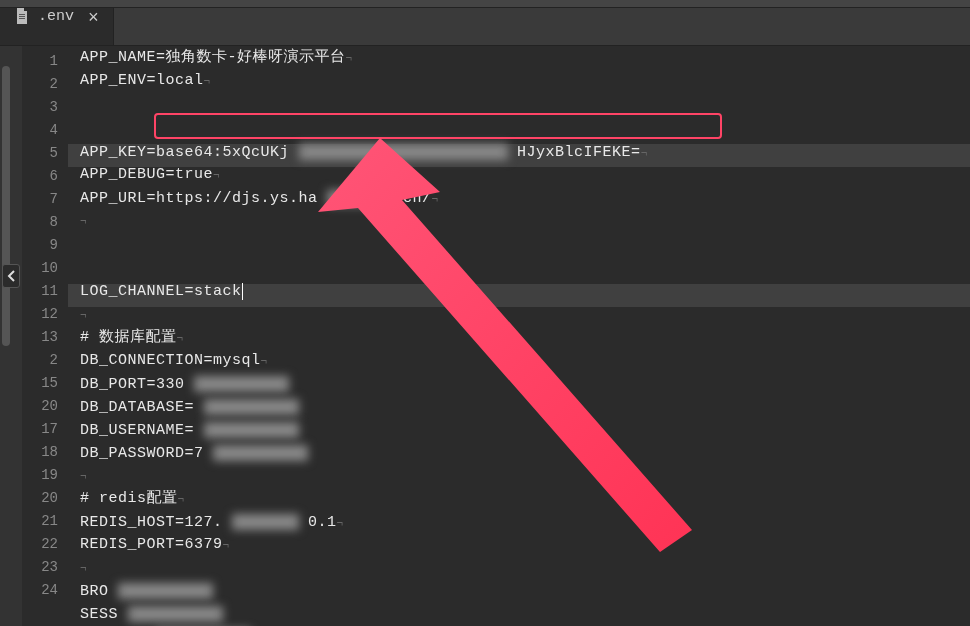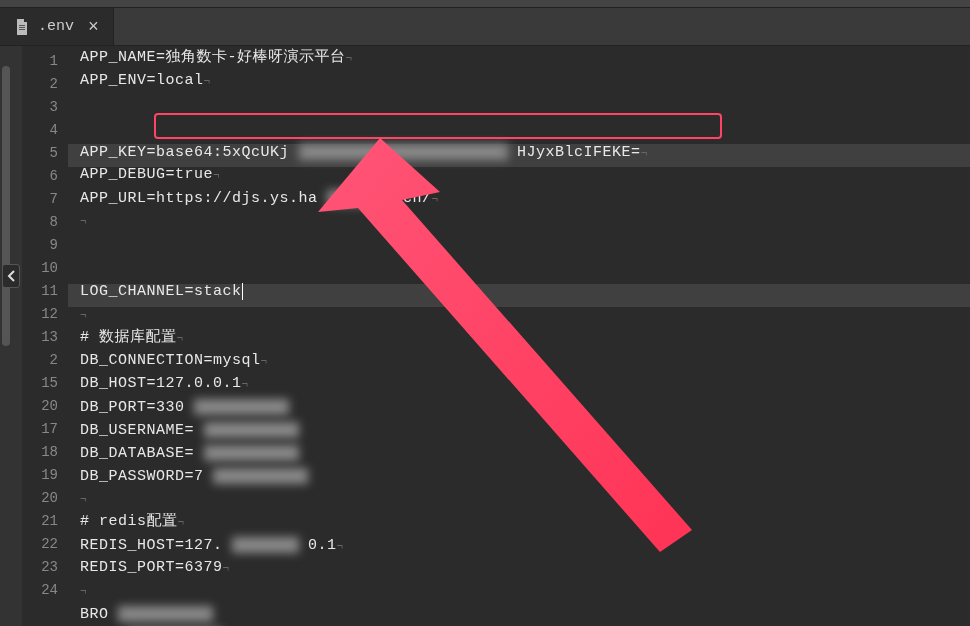--- a/index.html
+++ b/index.html
@@ -23,21 +23,20 @@
       border-bottom: 1px solid #222;
     }
     .tab-bar {
       display: flex;
       background: #3a3a3a;
       height: 38px;
       border-bottom: 1px solid #222;
     }
     .tab {
       display: flex;
-      align-items: center;
       padding: 0 14px;
       background: #2b2b2b;
       border-right: 1px solid #222;
       color: #ccc;
       gap: 8px;
     }
     .tab-icon {
       width: 16px;
       height: 16px;
       display: flex;
@@ -205,24 +204,23 @@
       <div class="code-line">APP_NAME=独角数卡-好棒呀演示平台<span class="line-end">¬</span></div>
       <div class="code-line">APP_ENV=local<span class="line-end">¬</span></div>
       <div class="code-line highlighted">APP_KEY=base64:5xQcUKj <span class="blur-block">XXXXXXXXXXXXXXXXXXXXXX</span> HJyxBlcIFEKE=<span class="line-end">¬</span></div>
       <div class="code-line">APP_DEBUG=true<span class="line-end">¬</span></div>
       <div class="code-line">APP_URL=https://djs.ys.ha <span class="blur-block">XXXXXXX</span> cn/<span class="line-end">¬</span></div>
       <div class="code-line"><span class="line-end">¬</span></div>
       <div class="code-line highlighted">LOG_CHANNEL=stack<span class="cursor"></span></div>
       <div class="code-line"><span class="line-end">¬</span></div>
       <div class="code-line"># 数据库配置<span class="line-end">¬</span></div>
       <div class="code-line">DB_CONNECTION=mysql<span class="line-end">¬</span></div>
-      <div class="code-line">DB_HOST=127.0.0.1<span class="line-end">¬</span></div>
       <div class="code-line">DB_PORT=330 <span class="blur-block">XXXXXXXXXX</span></div>
+      <div class="code-line">DB_DATABASE= <span class="blur-block">XXXXXXXXXX</span></div>
       <div class="code-line">DB_USERNAME= <span class="blur-block">XXXXXXXXXX</span></div>
-      <div class="code-line">DB_DATABASE= <span class="blur-block">XXXXXXXXXX</span></div>
       <div class="code-line">DB_PASSWORD=7 <span class="blur-block">XXXXXXXXXX</span></div>
       <div class="code-line"><span class="line-end">¬</span></div>
       <div class="code-line"># redis配置<span class="line-end">¬</span></div>
       <div class="code-line">REDIS_HOST=127. <span class="blur-block">XXXXXXX</span> 0.1<span class="line-end">¬</span></div>
       <div class="code-line">REDIS_PORT=6379<span class="line-end">¬</span></div>
       <div class="code-line"><span class="line-end">¬</span></div>
       <div class="code-line">BRO <span class="blur-block">XXXXXXXXXX</span></div>
       <div class="code-line">SESS <span class="blur-block">XXXXXXXXXX</span></div>
       <div class="code-line">SESSION <span class="blur-block">XXXXXXXXXX</span></div>
     </div>

